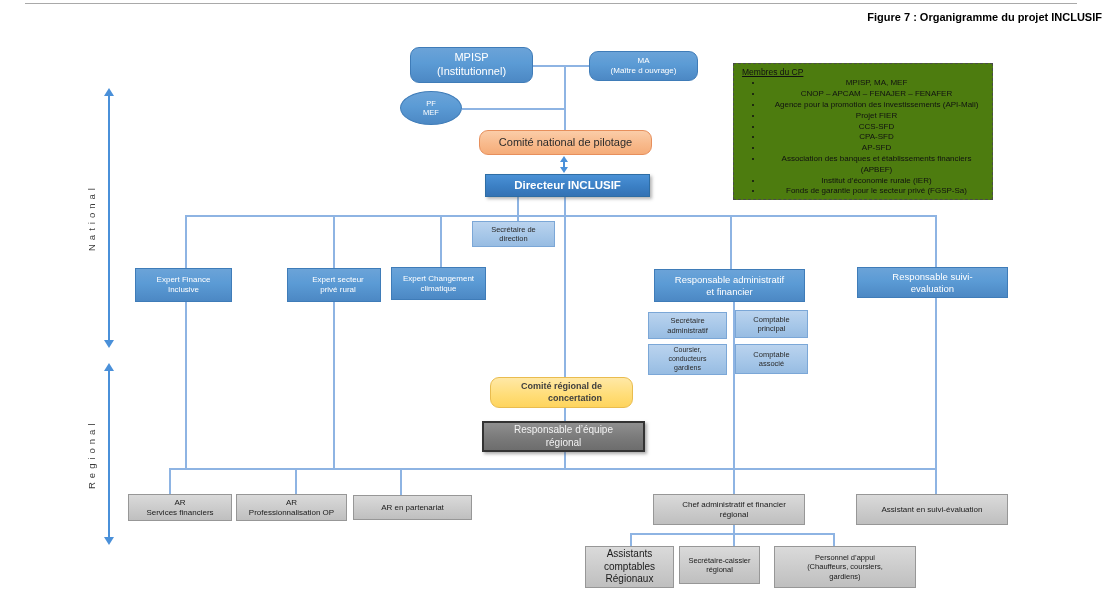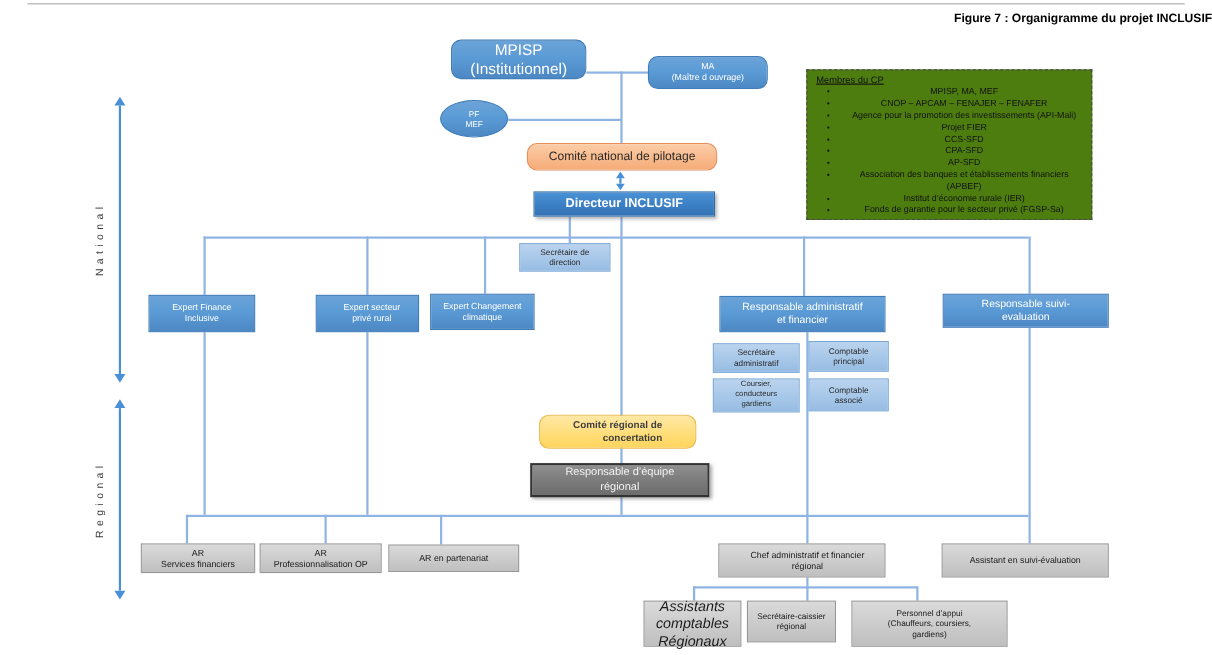--- a/index.html
+++ b/index.html
@@ -97,21 +97,21 @@
   <div class="ln v" style="left:630px;top:533px;height:13px;"></div>
   <div class="ln v" style="left:733px;top:533px;height:13px;"></div>
   <div class="ln v" style="left:833px;top:533px;height:13px;"></div>
 
   <div class="varrow smallarrow" style="left:559px;top:156px;height:17px;width:10px;">
     <div class="head-up"></div>
     <div class="shaft"></div>
     <div class="head-down"></div>
   </div>
 
-  <div class="box blue rounded" style="left:410px;top:36px;width:123px;height:36px;font-size:14px;">MPISP
+  <div class="box blue rounded" style="left:410px;top:47px;width:123px;height:36px;font-size:11px;">MPISP
 (Institutionnel)</div>
   <div class="box blue rounded" style="left:589px;top:51px;width:109px;height:30px;font-size:8px;">MA
 (Maître d ouvrage)</div>
   <div class="box blue ellipse" style="left:400px;top:91px;width:62px;height:34px;font-size:7.5px;">PF
 MEF</div>
   <div class="box orange rounded" style="left:479px;top:130px;width:173px;height:25px;font-size:11px;">Comité national de pilotage</div>
   <div class="box strongblue" style="left:485px;top:174px;width:165px;height:23px;font-size:11.5px;">Directeur INCLUSIF</div>
   <div class="box lightblue" style="left:472px;top:221px;width:83px;height:26px;font-size:7.5px;">Secrétaire de
 direction</div>
 
@@ -143,21 +143,21 @@
 
   <div class="box gray" style="left:128px;top:494px;width:104px;height:27px;font-size:8px;">AR
 Services financiers</div>
   <div class="box gray" style="left:236px;top:494px;width:111px;height:27px;font-size:8px;">AR
 Professionnalisation OP</div>
   <div class="box gray" style="left:353px;top:495px;width:119px;height:25px;font-size:8px;text-align:center;">AR en partenariat</div>
   <div class="box gray" style="left:653px;top:494px;width:152px;height:31px;font-size:8px;padding-left:12px;">Chef administratif et financier
 régional</div>
   <div class="box gray" style="left:856px;top:494px;width:152px;height:31px;font-size:8px;">Assistant en suivi-évaluation</div>
 
-  <div class="box gray" style="left:585px;top:546px;width:89px;height:42px;font-size:13px;font-style:italic;">Assistants
+  <div class="box gray" style="left:585px;top:546px;width:89px;height:42px;font-size:10px;">Assistants
 comptables
 Régionaux</div>
   <div class="box gray" style="left:679px;top:546px;width:81px;height:38px;font-size:7.5px;">Secrétaire-caissier
 régional</div>
   <div class="box gray" style="left:774px;top:546px;width:142px;height:42px;font-size:7.5px;">Personnel d’appui
 (Chauffeurs, coursiers,
 gardiens)</div>
 
   <div class="members">
     <div class="mtitle">Membres du CP</div>

